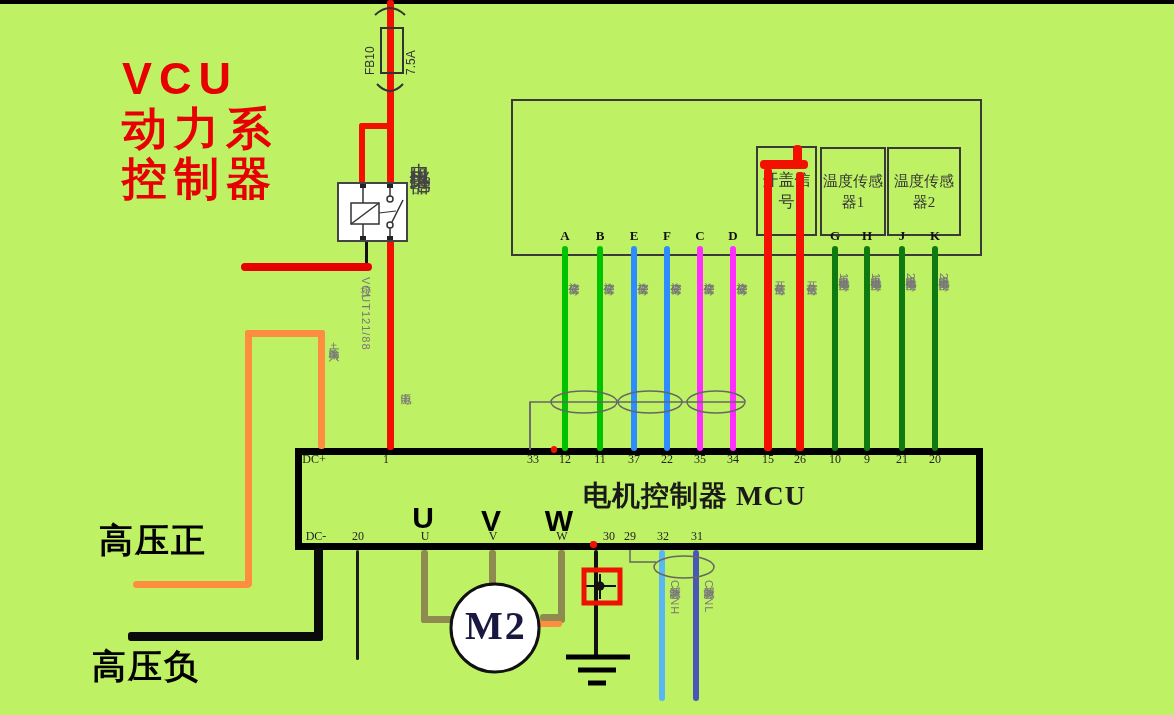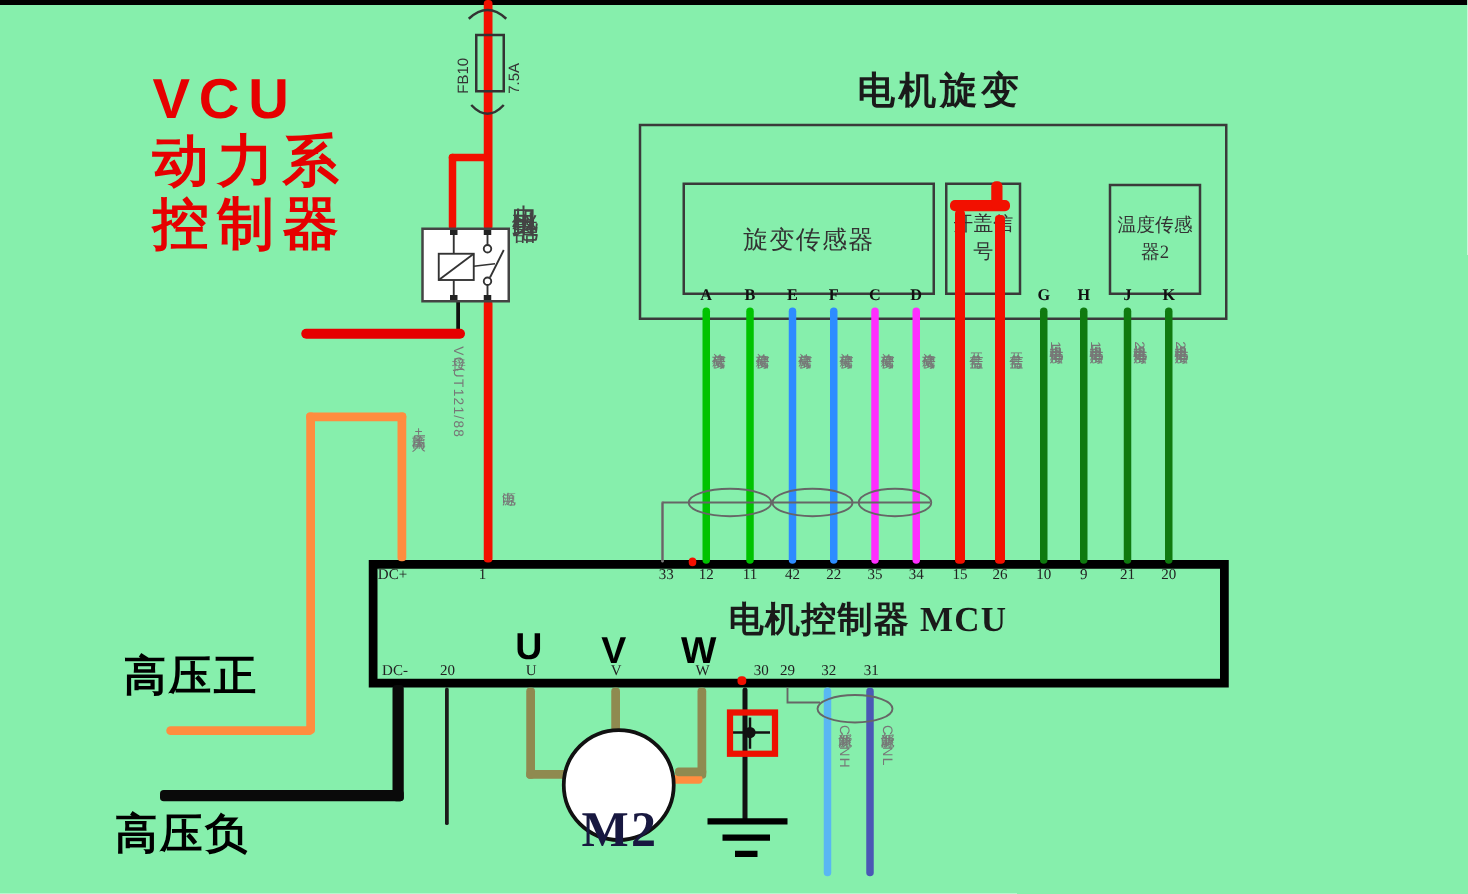--- a/index.html
+++ b/index.html
@@ -1,16 +1,16 @@
 <!DOCTYPE html>
 <html><head>
 <meta charset="utf-8">
 <style>
   html,body{margin:0;padding:0;background:#fff;}
-  #stage{position:relative;width:1174px;height:715px;background:#86efac;overflow:hidden;
+  #stage{position:relative;width:1174px;height:715px;background:#bef264;overflow:hidden;
          font-family:"Liberation Sans",sans-serif;}
   .abs{position:absolute;}
   
   .box{position:absolute;border:2px solid #3a3a3a;display:flex;align-items:center;justify-content:center;
        text-align:center;font-family:"Liberation Serif",serif;color:#333;background:transparent;}
   .mcu{position:absolute;border:7px solid #000;box-sizing:border-box;}
   
   .wire{position:absolute;border-radius:3px;}
   .wcol{position:absolute;top:0;height:100%;width:0;}
   .wletter{position:absolute;top:228px;left:-10px;width:20px;text-align:center;
@@ -28,43 +28,42 @@
   .phase{position:absolute;width:30px;text-align:center;font-weight:bold;font-size:30px;color:#000;}
   #vcu{position:absolute;left:122px;top:54px;color:#e60000;font-weight:bold;font-size:45px;
        line-height:50px;letter-spacing:7px;white-space:nowrap;}
   #resolver-title{position:absolute;left:686px;top:52px;font:600 30px "Liberation Serif",serif;
                   color:#1a1a1a;letter-spacing:3px;}
   #mcu-title{position:absolute;left:583px;top:477px;font:600 28px "Liberation Serif",serif;
              color:#1a1a1a;letter-spacing:1px;}
   #relay-label{position:absolute;left:406px;top:146px;writing-mode:vertical-rl;text-orientation:upright;
                font-size:21px;color:#444;letter-spacing:3px;font-family:"Liberation Serif",serif;}
   #m2-label{position:absolute;left:460px;top:602px;width:72px;text-align:center;
-            font:600 40px "Liberation Serif",serif;color:#181840;letter-spacing:2px;margin-top:38px;}
+            font:600 40px "Liberation Serif",serif;color:#181840;letter-spacing:2px;}
   svg{position:absolute;left:0;top:0;pointer-events:none;}
 </style>
 </head>
 <body>
 
 <div id="stage">
 
   <div class="abs" style="left:0;top:0;width:1174px;height:4px;background:#000;"></div>
 
   <div id="vcu">
     <div>VCU</div>
     <div>动力系</div>
     <div>控制器</div>
   </div>
 
-  <div id="resolver-title">电机旋变</div>
   <div class="box" style="left:511px;top:99px;width:467px;height:153px;"></div>
-  <div class="box" style="left:546px;top:146px;width:198px;height:86px;font-size:20px;letter-spacing:1px;">
-    <span>旋变传感器</span>
-  </div>
   <div class="box" style="left:756px;top:146px;width:57px;height:86px;font-size:16px;line-height:1.35;">
     <span>开盖信号</span>
+  </div>
+  <div class="box" style="left:820px;top:147px;width:62px;height:85px;font-size:15px;line-height:1.35;">
+    <span>温度传感器1</span>
   </div>
   <div class="box" style="left:887px;top:147px;width:70px;height:85px;font-size:15px;line-height:1.35;">
     <span>温度传感器2</span>
   </div>
 
   <div class="mcu" style="left:295px;top:448px;width:688px;height:102px;"></div>
   <div id="mcu-title">电机控制器 MCU</div>
 
   <span class="pinlbl" style="left:300px;top:452px;">DC+</span>
   <span class="pinlbl" style="left:374px;top:452px;width:24px;">1</span>
@@ -96,21 +95,21 @@
   <div class="wcol" style="left:600px;">
     <span class="wletter">B</span>
     <div class="wbar" style="background:#00c300;"></div>
     <span class="wlabel">旋变信号</span>
     <span class="wpin">11</span>
   </div>
   <div class="wcol" style="left:634px;">
     <span class="wletter">E</span>
     <div class="wbar" style="background:#2d8cff;"></div>
     <span class="wlabel">旋变信号</span>
-    <span class="wpin">42</span>
+    <span class="wpin">37</span>
   </div>
   <div class="wcol" style="left:667px;">
     <span class="wletter">F</span>
     <div class="wbar" style="background:#2d8cff;"></div>
     <span class="wlabel">旋变信号</span>
     <span class="wpin">22</span>
   </div>
   <div class="wcol" style="left:700px;">
     <span class="wletter">C</span>
     <div class="wbar" style="background:#ff2dff;"></div>

